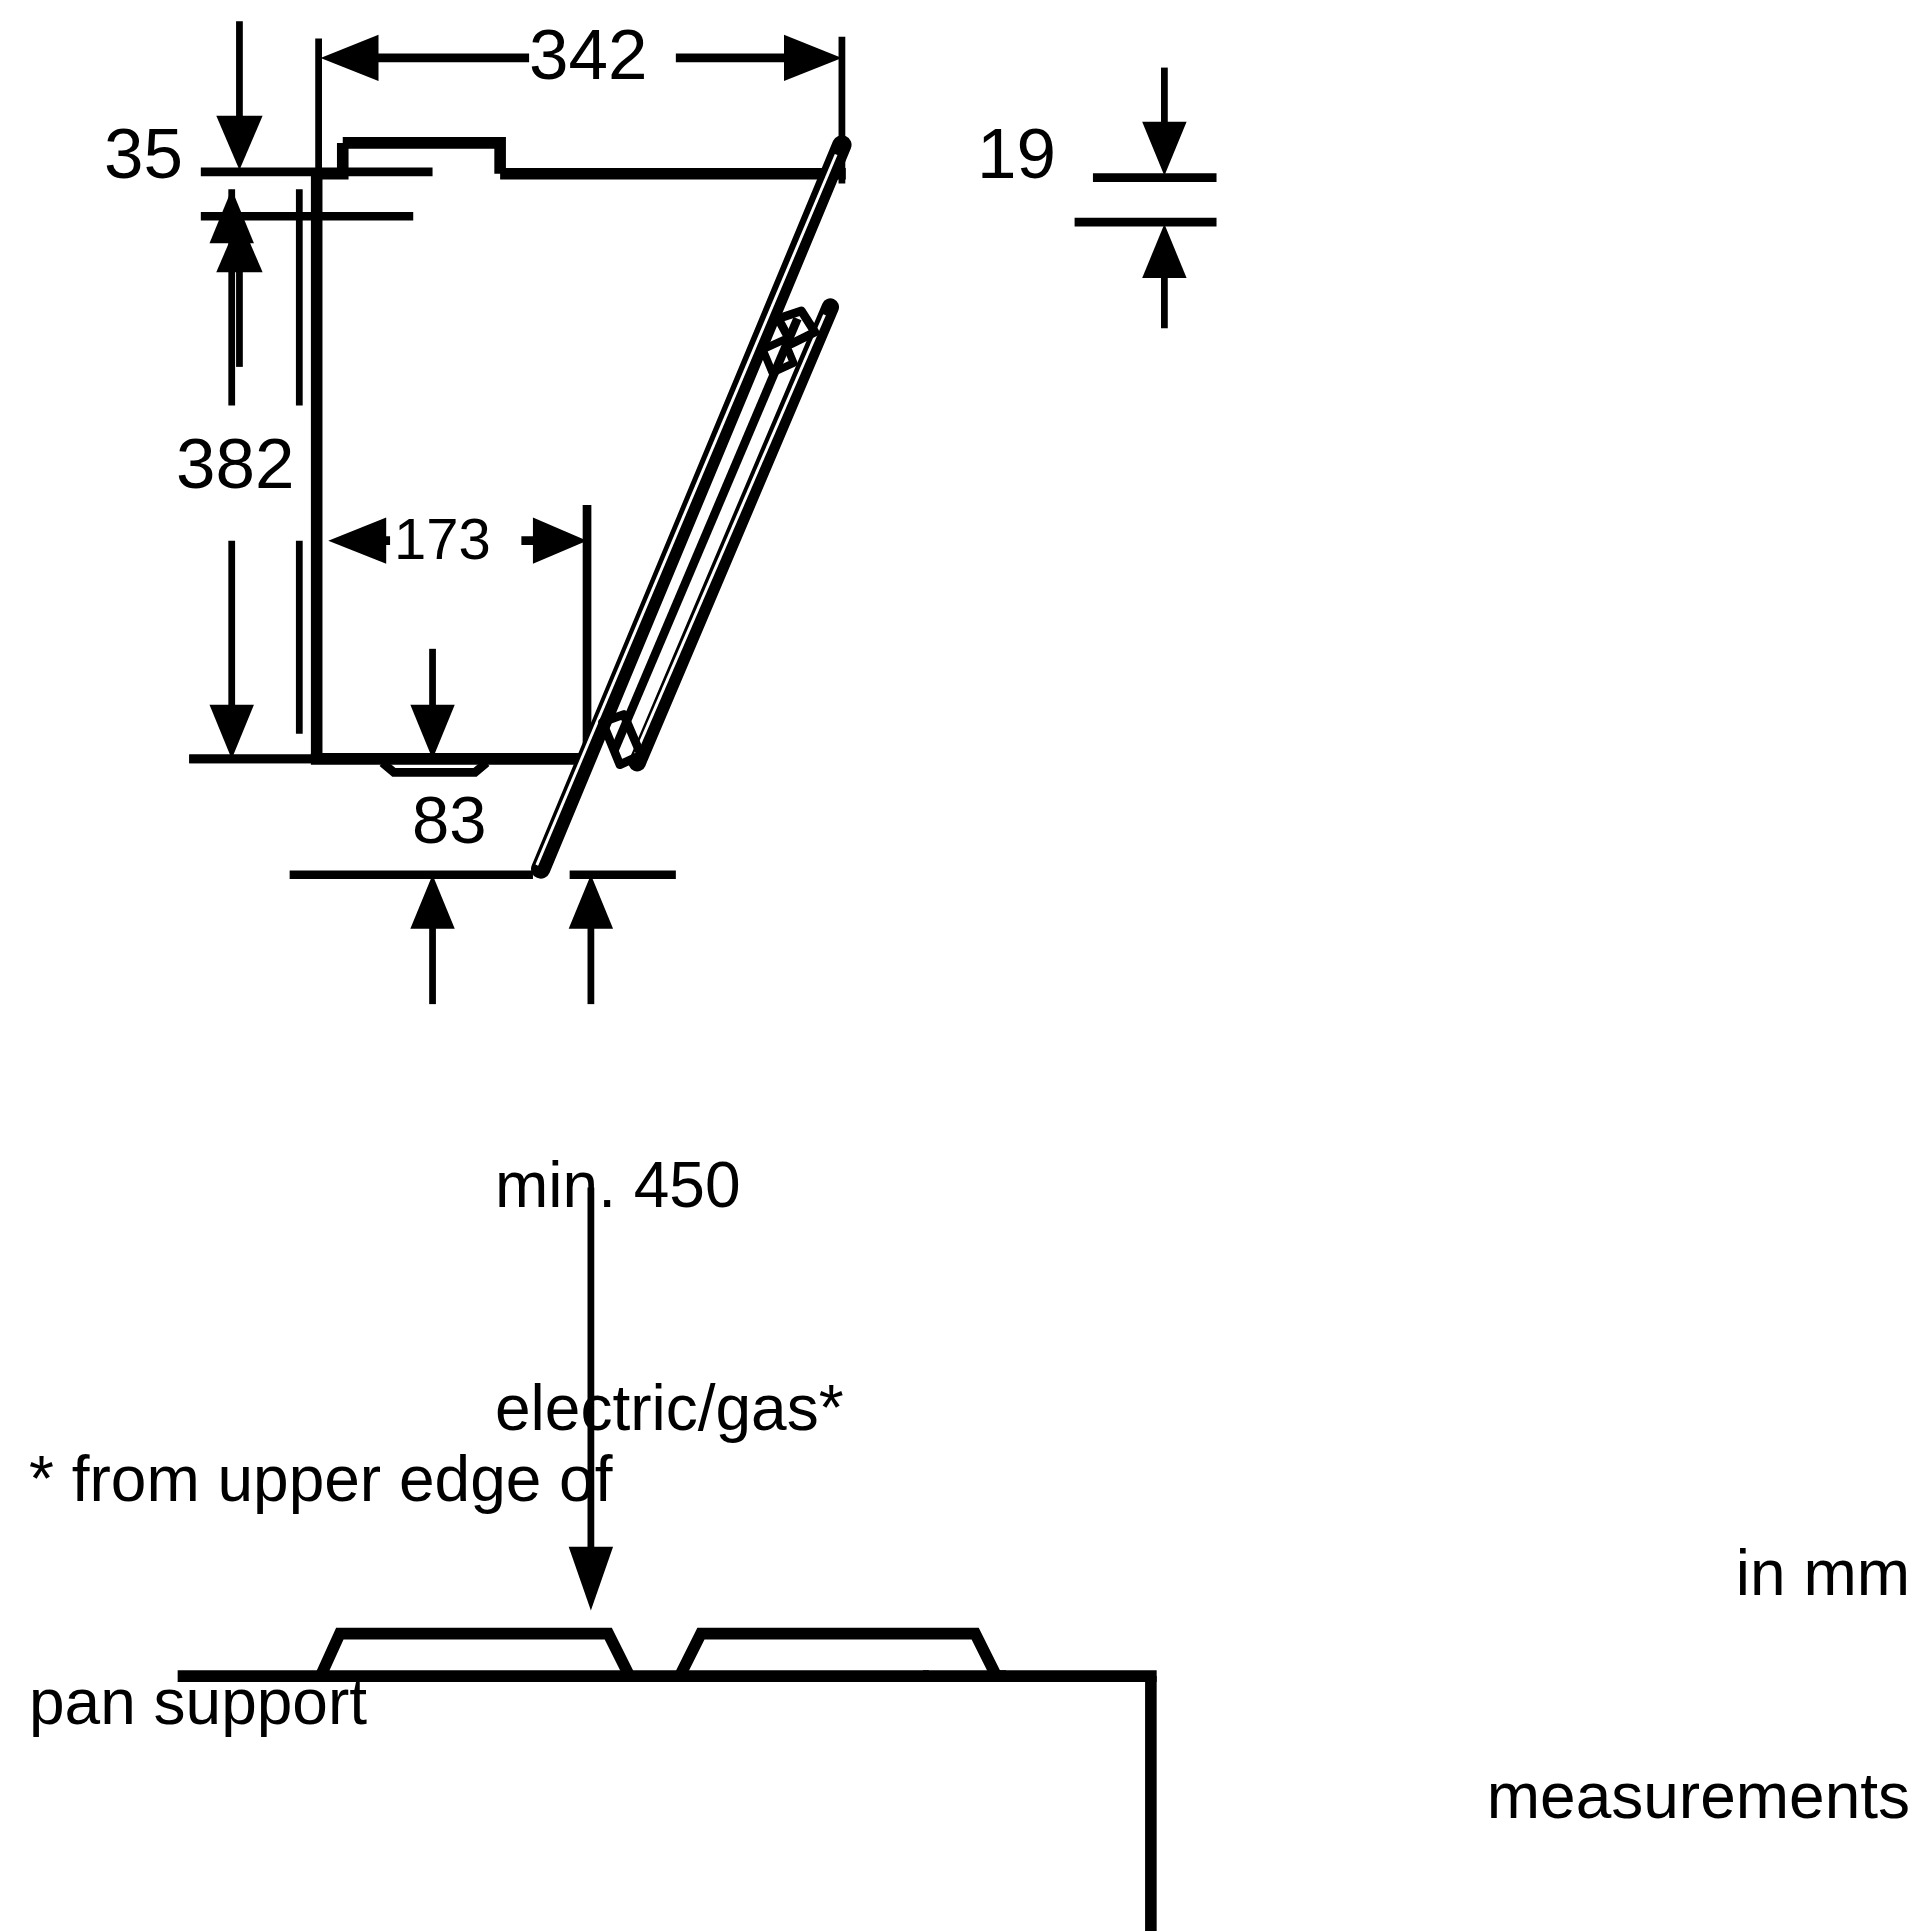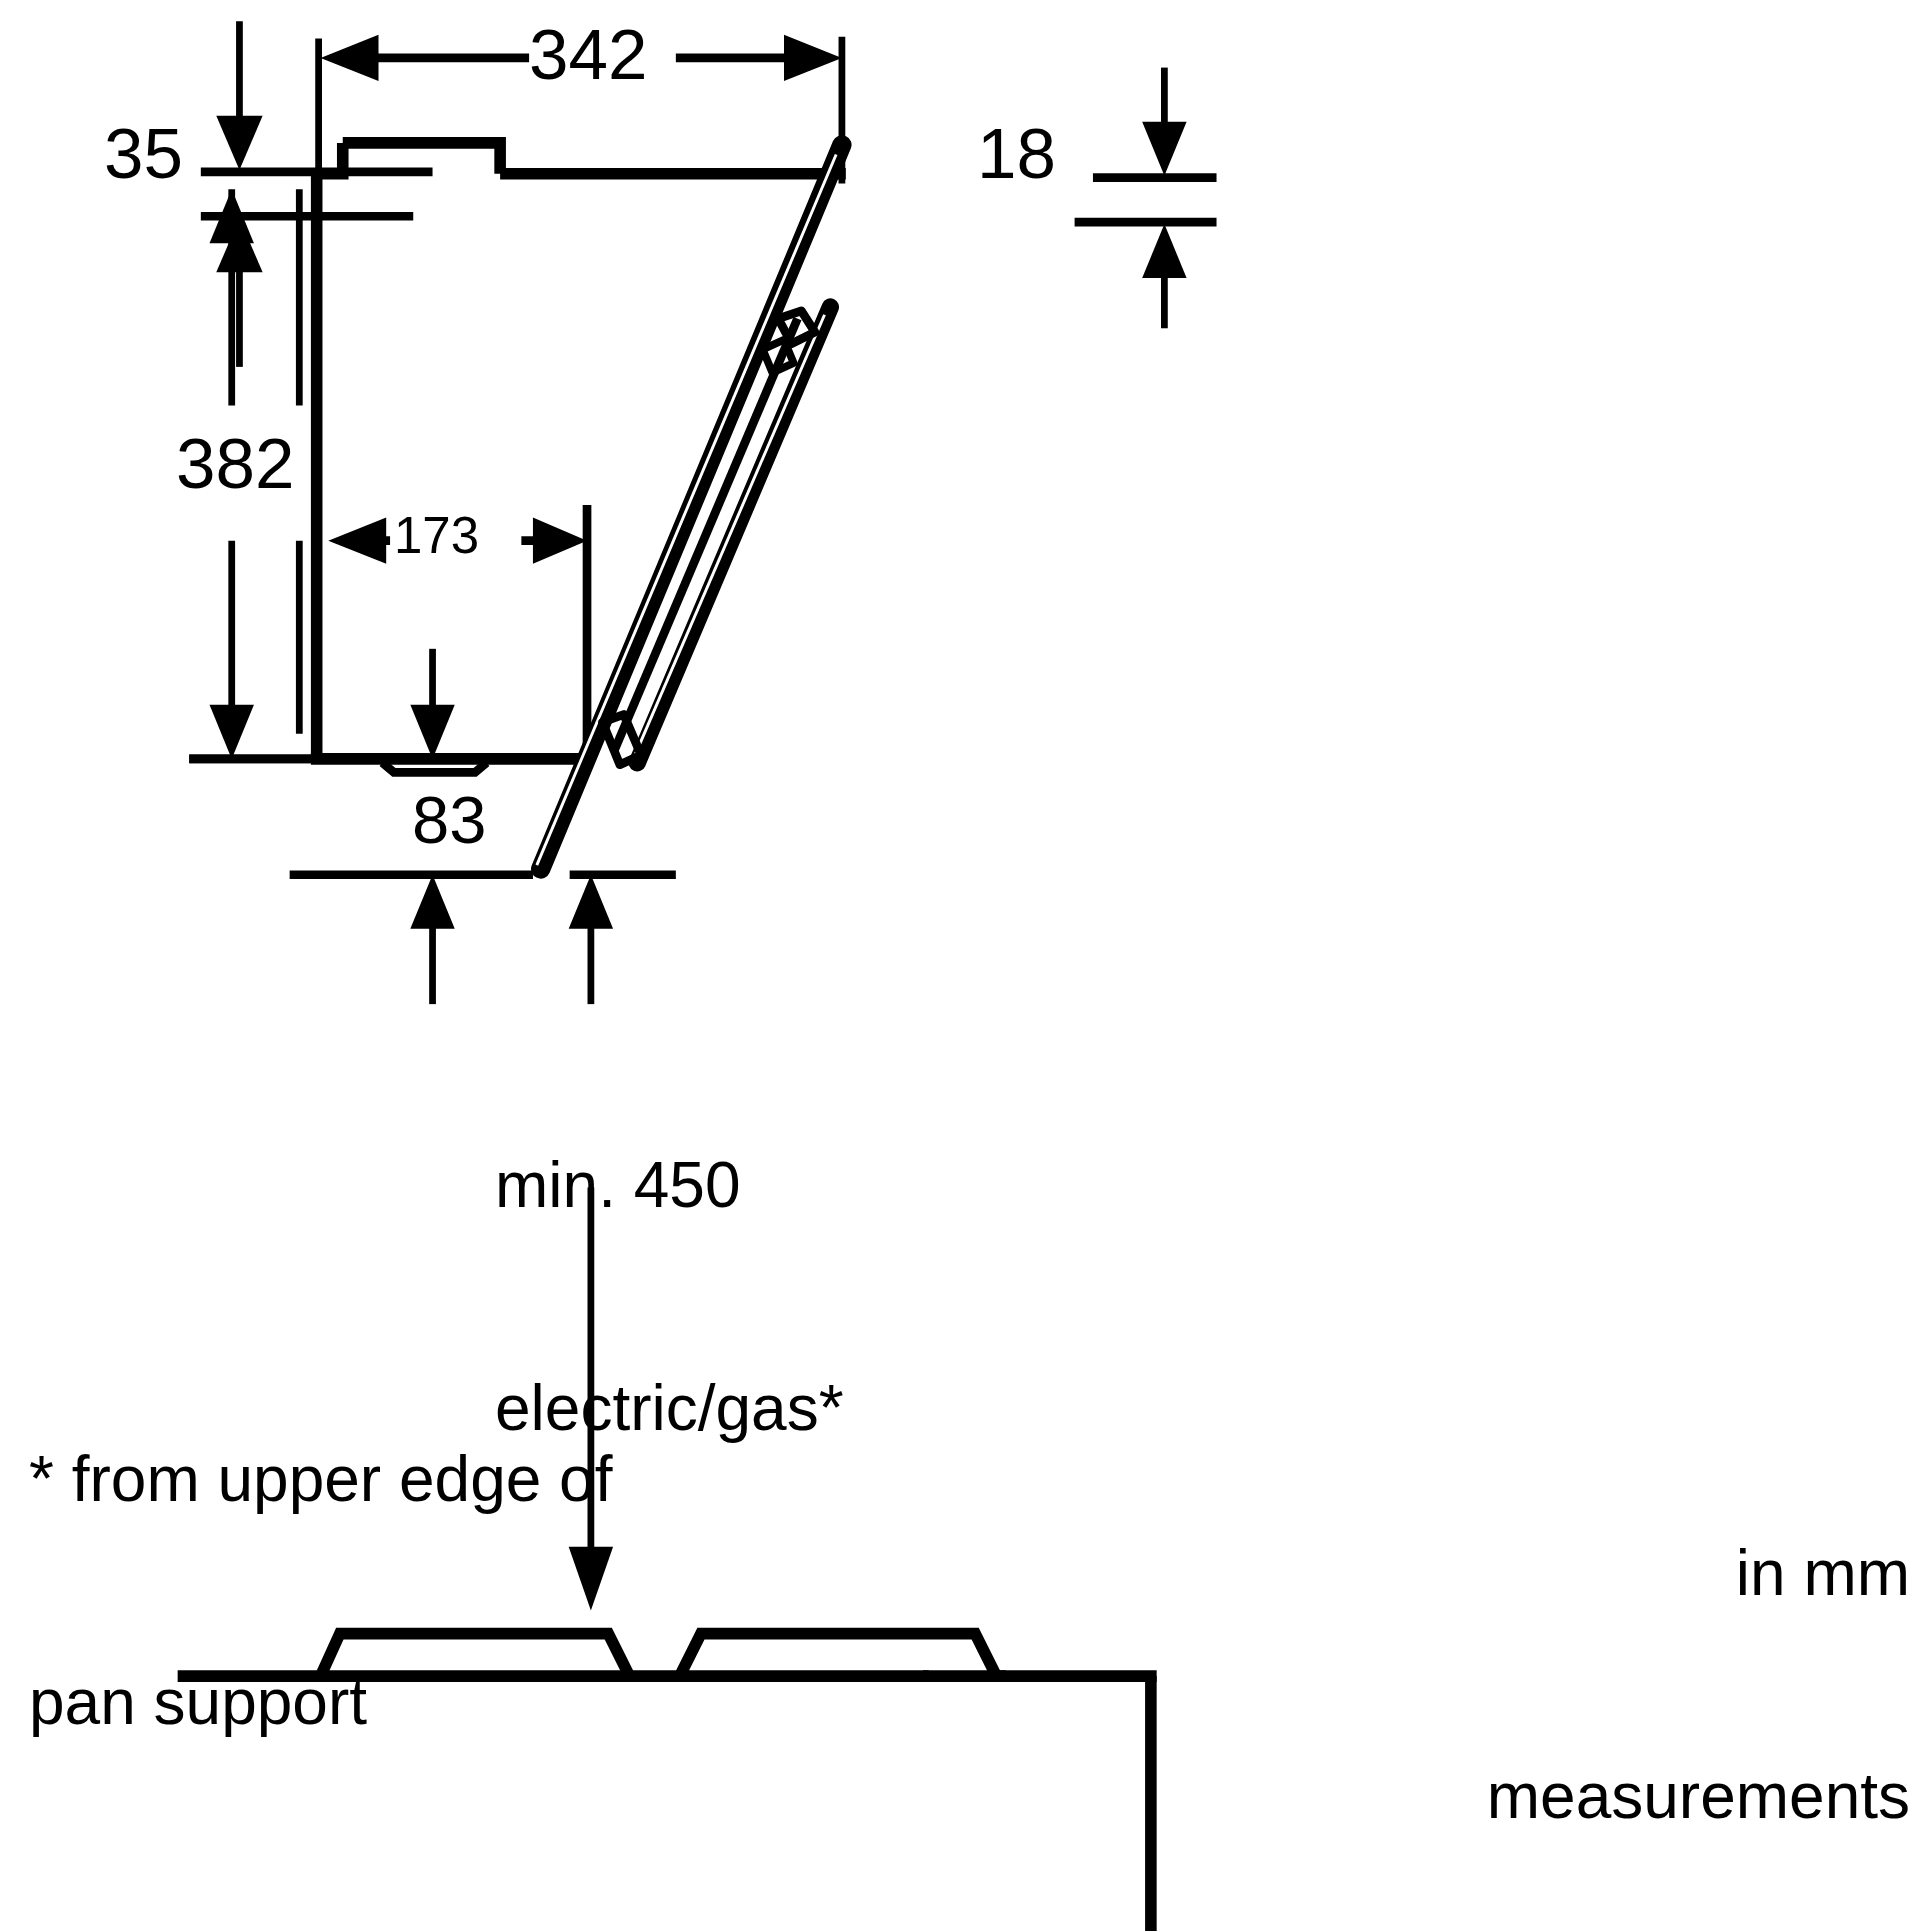--- a/index.html
+++ b/index.html
@@ -40,21 +40,21 @@
     font-family: "Liberation Sans", sans-serif;
     font-weight: 400;
     color: #000000;
     white-space: pre;
     line-height: 1.16;
   }
   .t-35   { left: 104px;  top: 118px;  font-size: 71px; }
   .t-342  { left: 529px;  top: 19.3px;   font-size: 71px; }
   .t-18   { left: 977px; top: 118px;  font-size: 71px; }
   .t-382  { left: 176px;  top: 428px;  font-size: 71px; text-align: center; }
-  .t-173  { left: 394px;  top: 510px;  font-size: 51px; text-align: right; }
+  .t-173  { left: 394px;  top: 510px;  font-size: 58px; text-align: right; }
   .t-83   { left: 412px;  top: 786px;  font-size: 67px; }
   .t-min450 {
     left: 450px; top: 1000px; font-size: 64px; text-align: left; margin-left: 45px;
   }
   .t-foot {
     left: 29px;  top: 1294px; font-size: 64px;
   }
   .t-meas {
     left: 1215px; top: 1388px; font-size: 64px; text-align: right; width: 695px;
   }
@@ -199,21 +199,21 @@
       <line x1="1192" y1="1736" x2="1192" y2="2000" stroke="#000" stroke-width="12"></line>
       <line x1="1032" y1="1736" x2="1198" y2="1736" stroke="#000" stroke-width="12"></line>
     </g>
 
   </svg>
 
   <div class="dim-text t-35">35</div>
 
   <div class="dim-text t-342">342</div>
 
-  <div class="dim-text t-18">18</div>
+  <div class="dim-text t-18">19</div>
 
   <div class="dim-text t-382">382</div>
 
   <div class="dim-text t-173">173</div>
 
   <div class="dim-text t-83">83</div>
 
   <div class="note-text t-min450">
     <div>min. 450</div>
     <div>electric/gas*</div>

